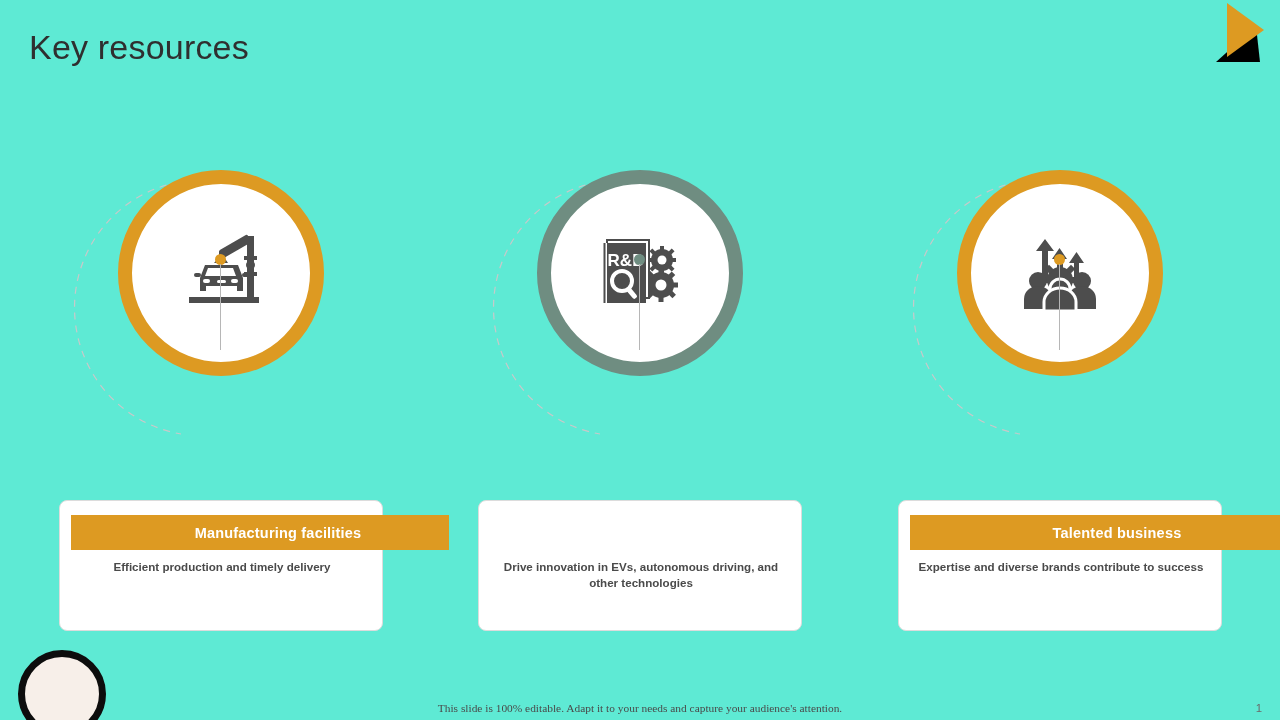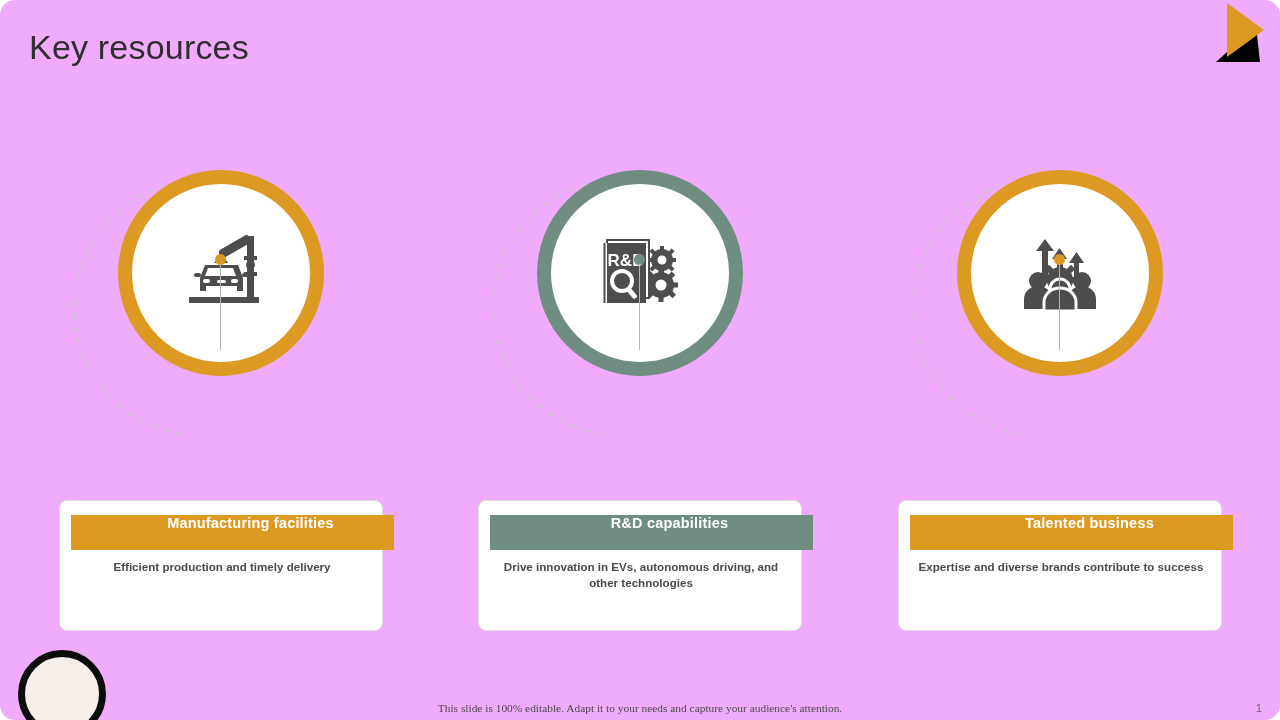--- a/index.html
+++ b/index.html
@@ -7,23 +7,22 @@
     padding: 0;
     background: #ffffff;
   }
   body {
     font-family: "Liberation Sans", sans-serif;
   }
   #slide {
     position: relative;
     width: 1280px;
     height: 720px;
-    background: #f0abfc;
+    background: #5eead4;
     overflow: hidden;
-    border-radius: 15px;
   }
 
   
   .logo {
     position: absolute;
     top: 0;
     right: 6px;
     width: 72px;
     height: 62px;
   }
@@ -126,25 +125,25 @@
     height: 131px;
     border: 1px solid #dcdcdc;
     border-radius: 8px;
     background: #ffffff;
     box-sizing: border-box;
   }
   .card-header {
     position: absolute;
     left: 11px;
     top: 14px;
-    width: 323px;
+    width: 378px;
     height: 35px;
     background: #dd9a22;
     display: flex;
-    align-items: flex-start;
+    align-items: center;
     justify-content: center;
     box-sizing: border-box;
     padding-left: 36px;
   }
   .card-header.green { background: #6f8d81; }
   .card-header-text {
     color: #ffffff;
     font-size: 14.5px;
     font-weight: bold;
     letter-spacing: 0.2px;
@@ -289,23 +288,20 @@
           <text x="29" y="33" font-family="Liberation Sans, sans-serif" font-size="17" font-weight="bold" fill="#ffffff" text-anchor="middle">R&amp;D</text>
           <circle cx="25" cy="48" r="10" fill="none" stroke="#ffffff" stroke-width="4"></circle>
           <rect x="32" y="54" width="5" height="13" rx="2" fill="#ffffff" transform="rotate(-40 34 60)"></rect>
         </svg>
       </div>
     </div>
     <div class="dot green"></div>
     <div class="connector"></div>
 
     <div class="card">
-      <div class="card-header green">
-        <span class="card-header-text">R&amp;D capabilities</span>
-      </div>
       <div class="card-body">Drive innovation in EVs, autonomous driving, and other technologies</div>
     </div>
   </div>
 
   <div class="col c2">
     <div class="circle-stage">
       <svg class="dash-arc" viewBox="0 0 420 300">
         <path d="M 168 32 A 128 128 0 0 0 170 284" fill="none" stroke="#c9c9c9" stroke-width="1.2" stroke-dasharray="7 6"></path>
       </svg>
       <div class="ring"></div>

